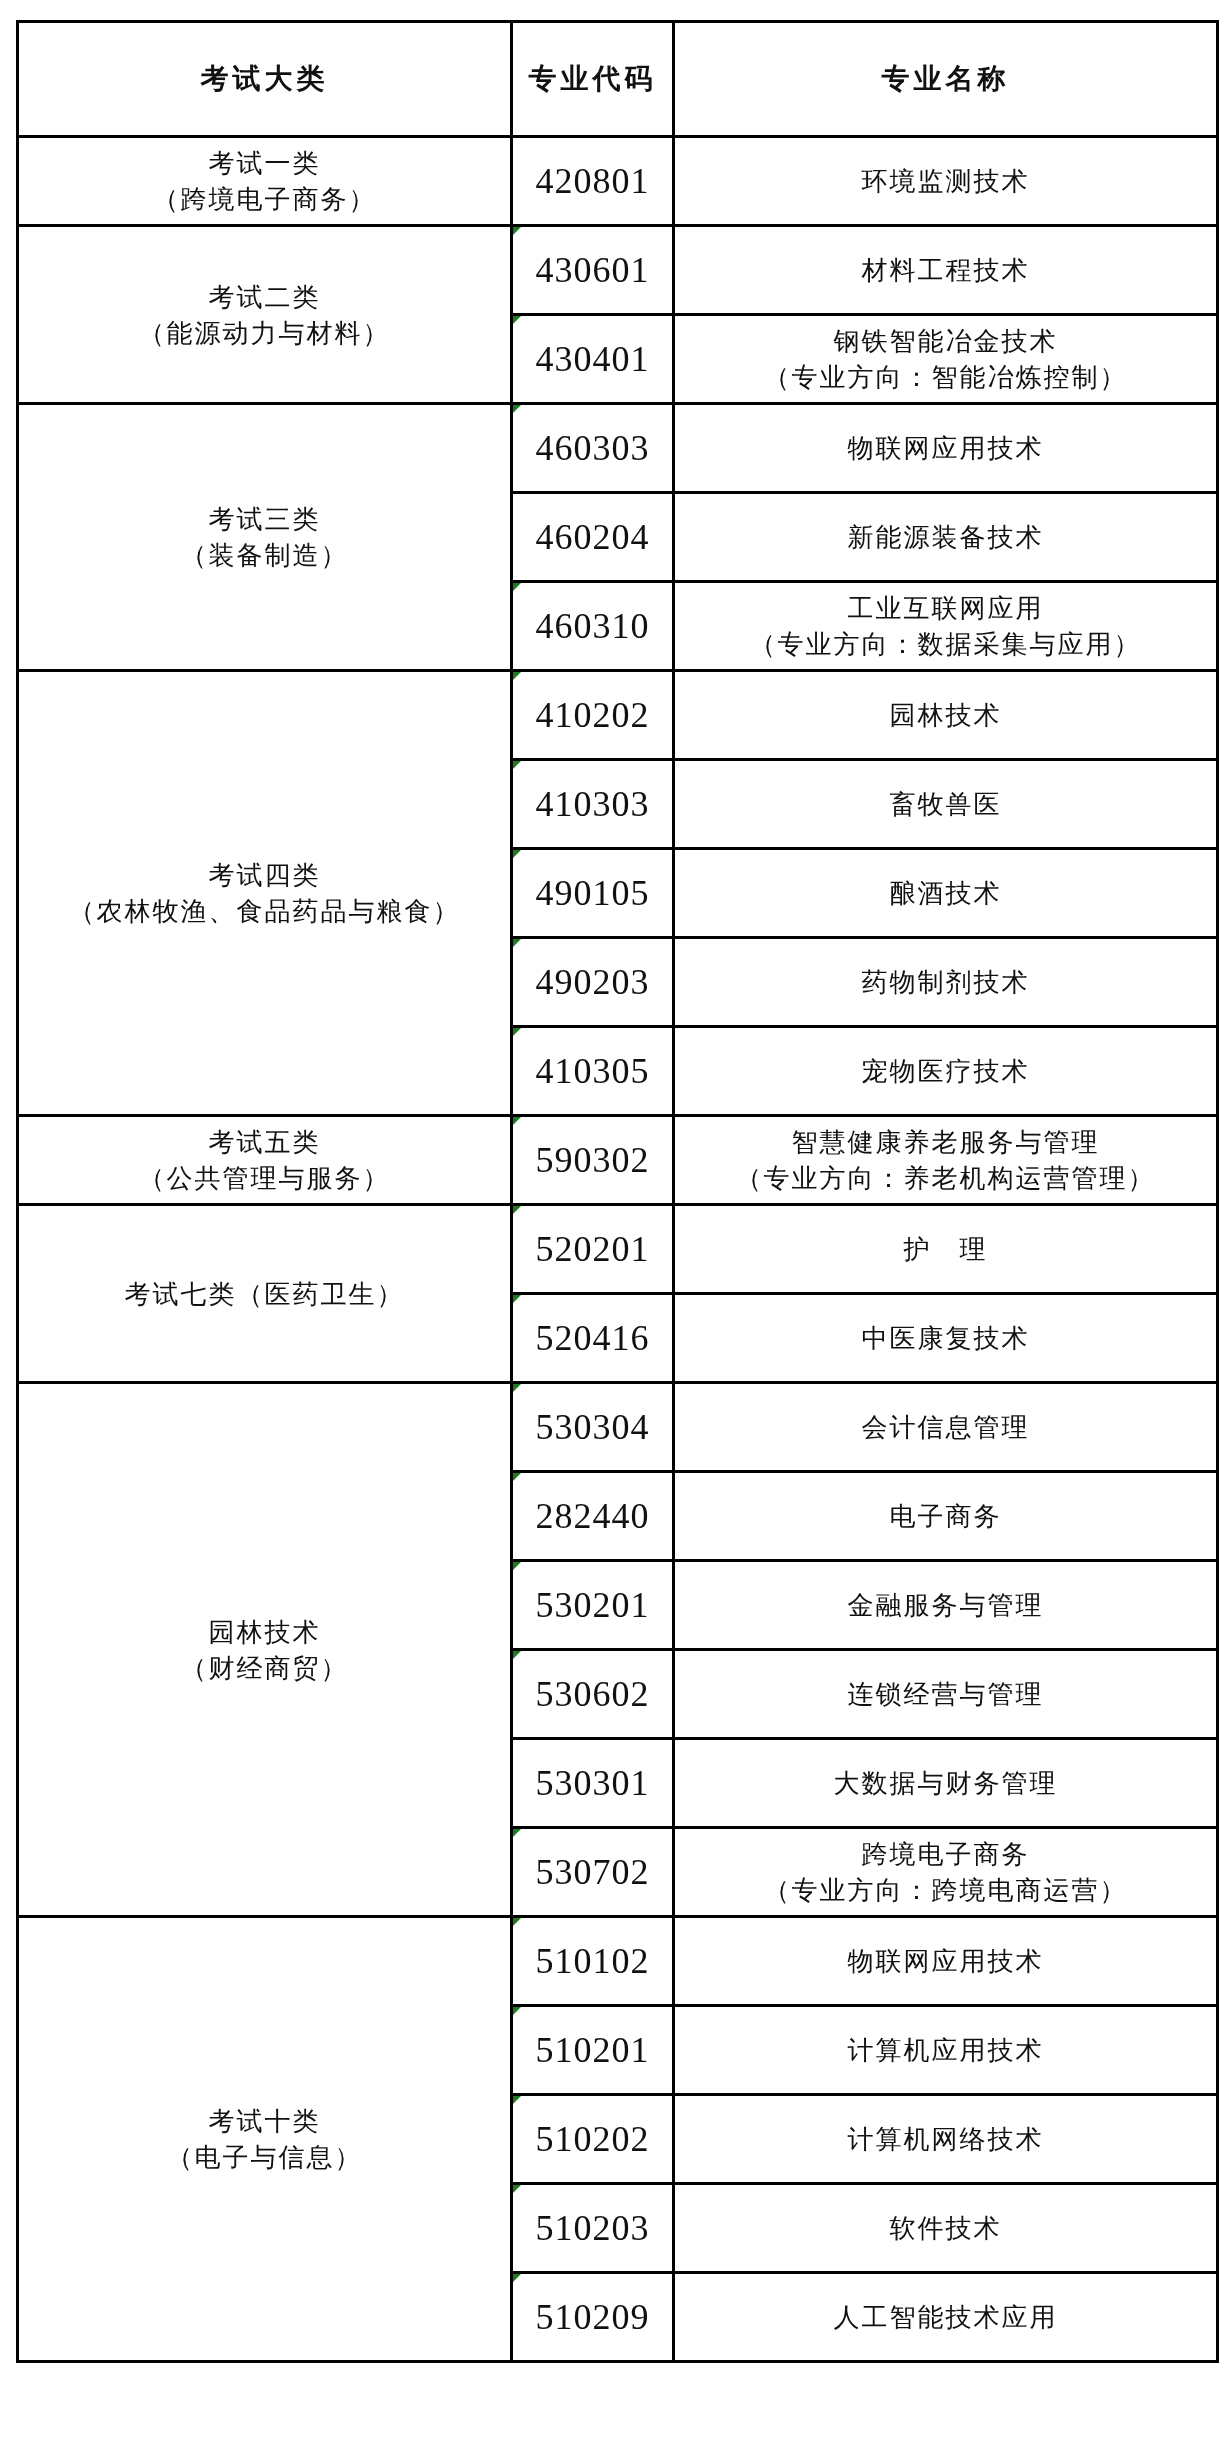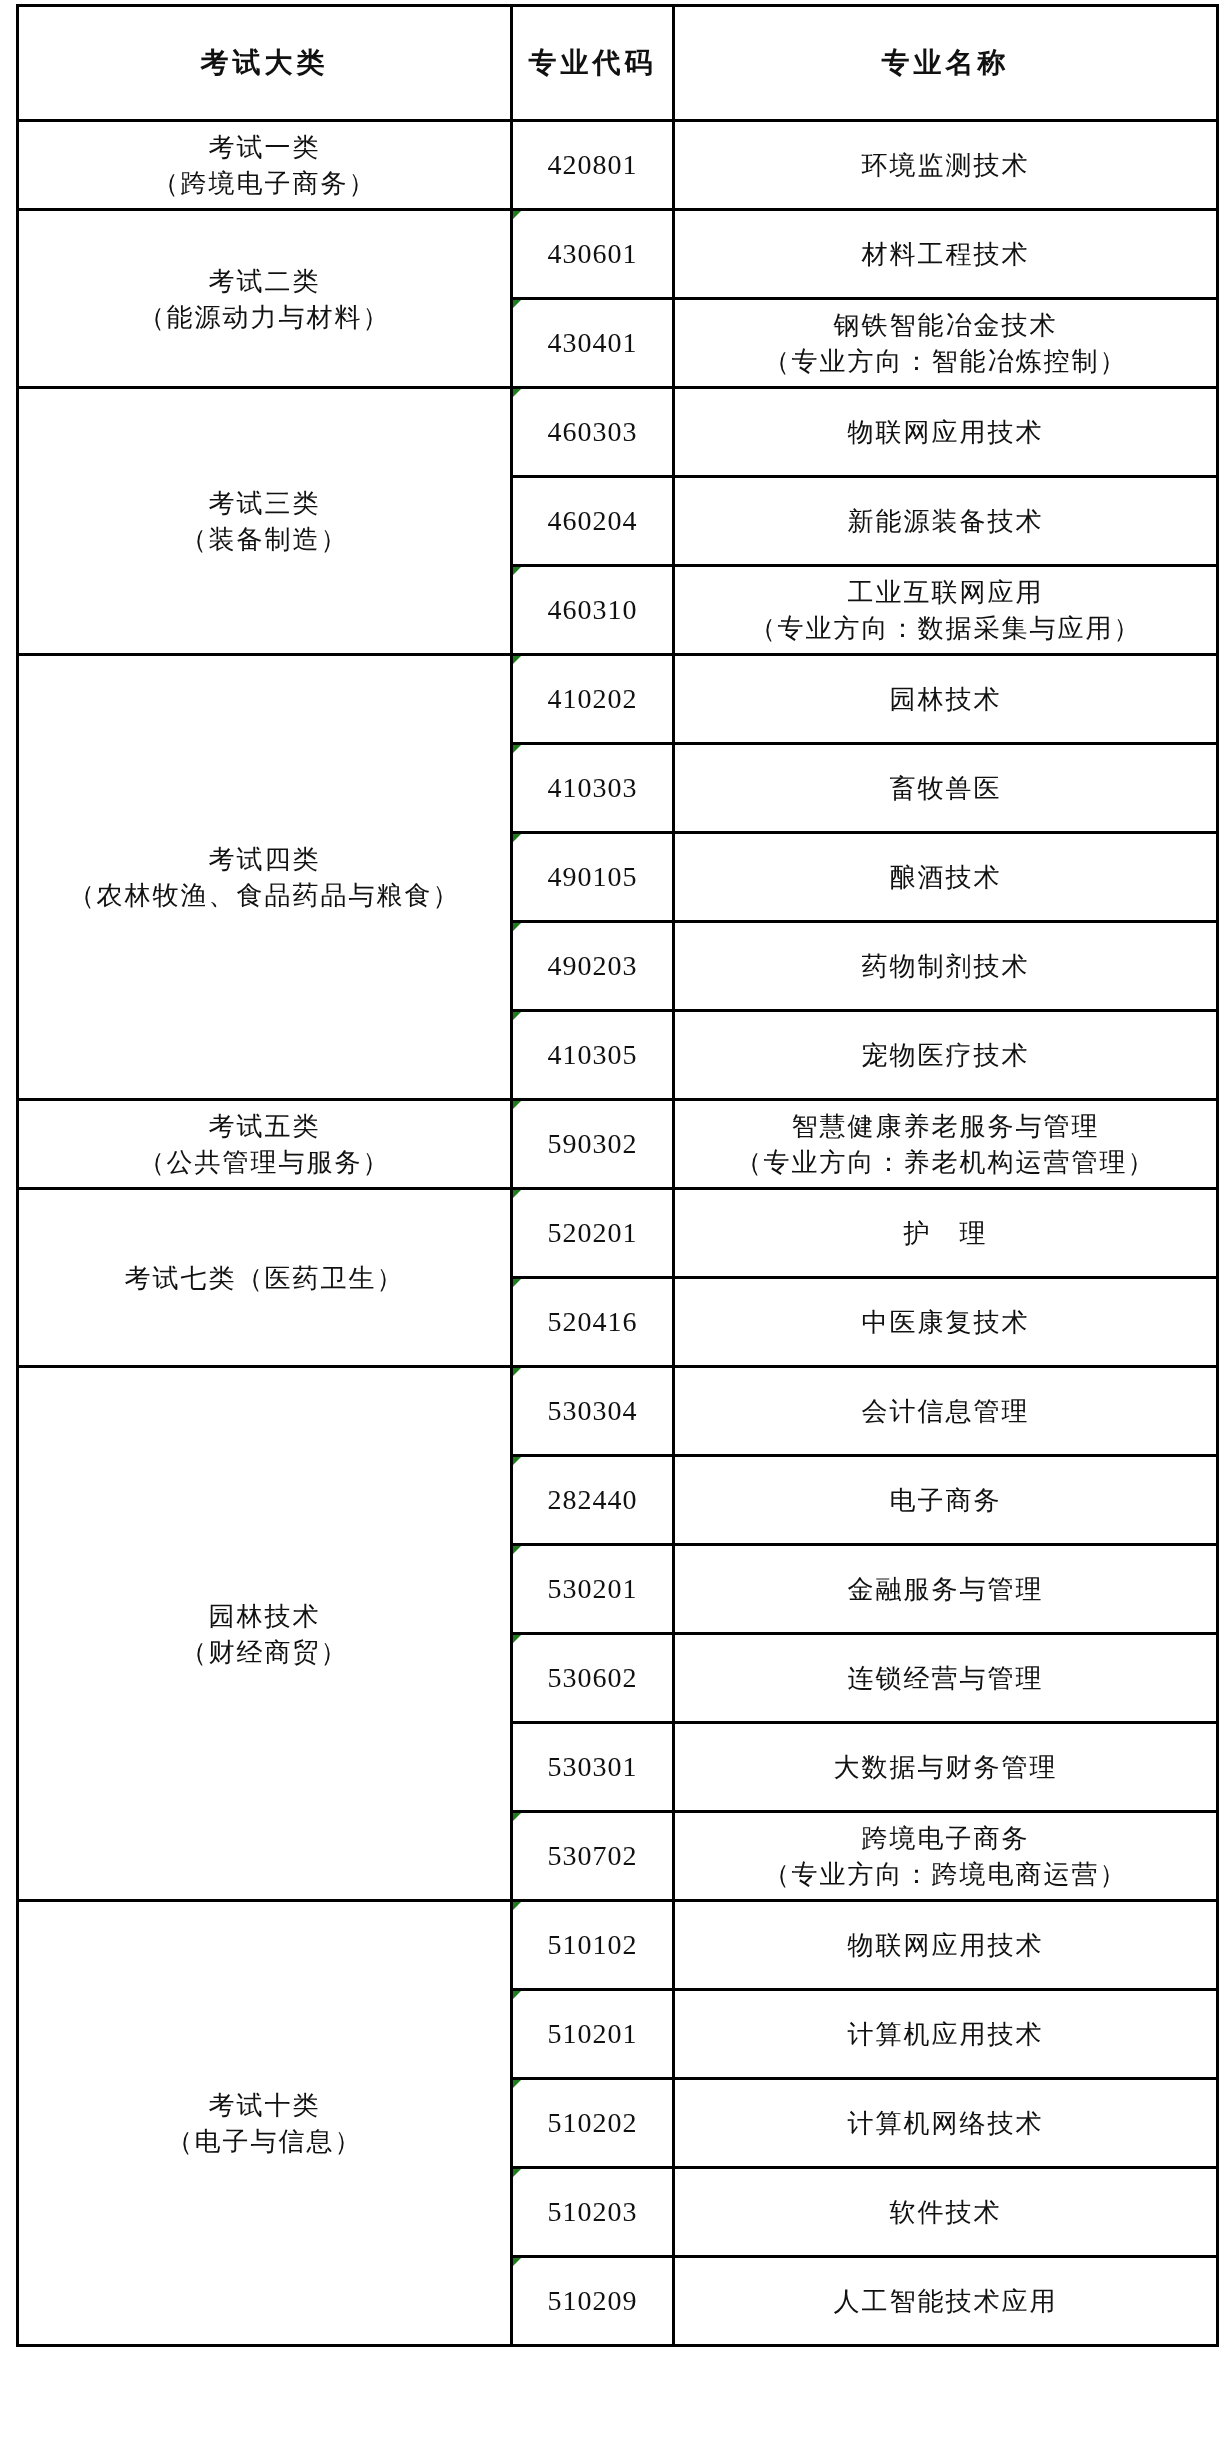--- a/index.html
+++ b/index.html
@@ -1,35 +1,35 @@
 <!DOCTYPE html>
 <html><head>
 <meta charset="utf-8">
 <style>
   html, body { margin:0; padding:0; background:#ffffff; }
   body { width:1232px; height:2450px; position:relative; overflow:hidden; }
   .tbl {
-    position:absolute; left:16px; top:4px;
+    position:absolute; left:16px; top:20px;
     border-collapse:collapse; table-layout:fixed;
     width:1200px;
   }
   .tbl td, .tbl th {
     border:3px solid #000;
     padding:0; text-align:center; vertical-align:middle;
     color:#111;
     font-family:"DejaVu Serif","Liberation Serif",serif;
     font-size:26px; line-height:36px;
     position:relative;
   }
   .tbl th { height:112px; font-weight:bold; font-size:28px; letter-spacing:4px;
     font-family:"DejaVu Sans","Liberation Sans",sans-serif; }
   .tbl td { height:86px; font-family:"DejaVu Sans","Liberation Sans",sans-serif; }
   .tbl td.code {
     font-family:"Liberation Serif","DejaVu Serif",serif;
-    font-size:28px; letter-spacing:1px;
+    font-size:36px; letter-spacing:1px;
     border-left-width:2px; border-right-width:2px;
   }
   .tbl td.name, .tbl td.cat { letter-spacing:2px; }
   .tri::before {
     content:""; position:absolute; left:0; top:0;
     width:0; height:0;
     border-top:8px solid #1e7b1e; border-right:8px solid transparent;
   }
   .line { display:block; }
   col.c1 { width:494px; } col.c2 { width:162px; } col.c3 { width:544px; }

